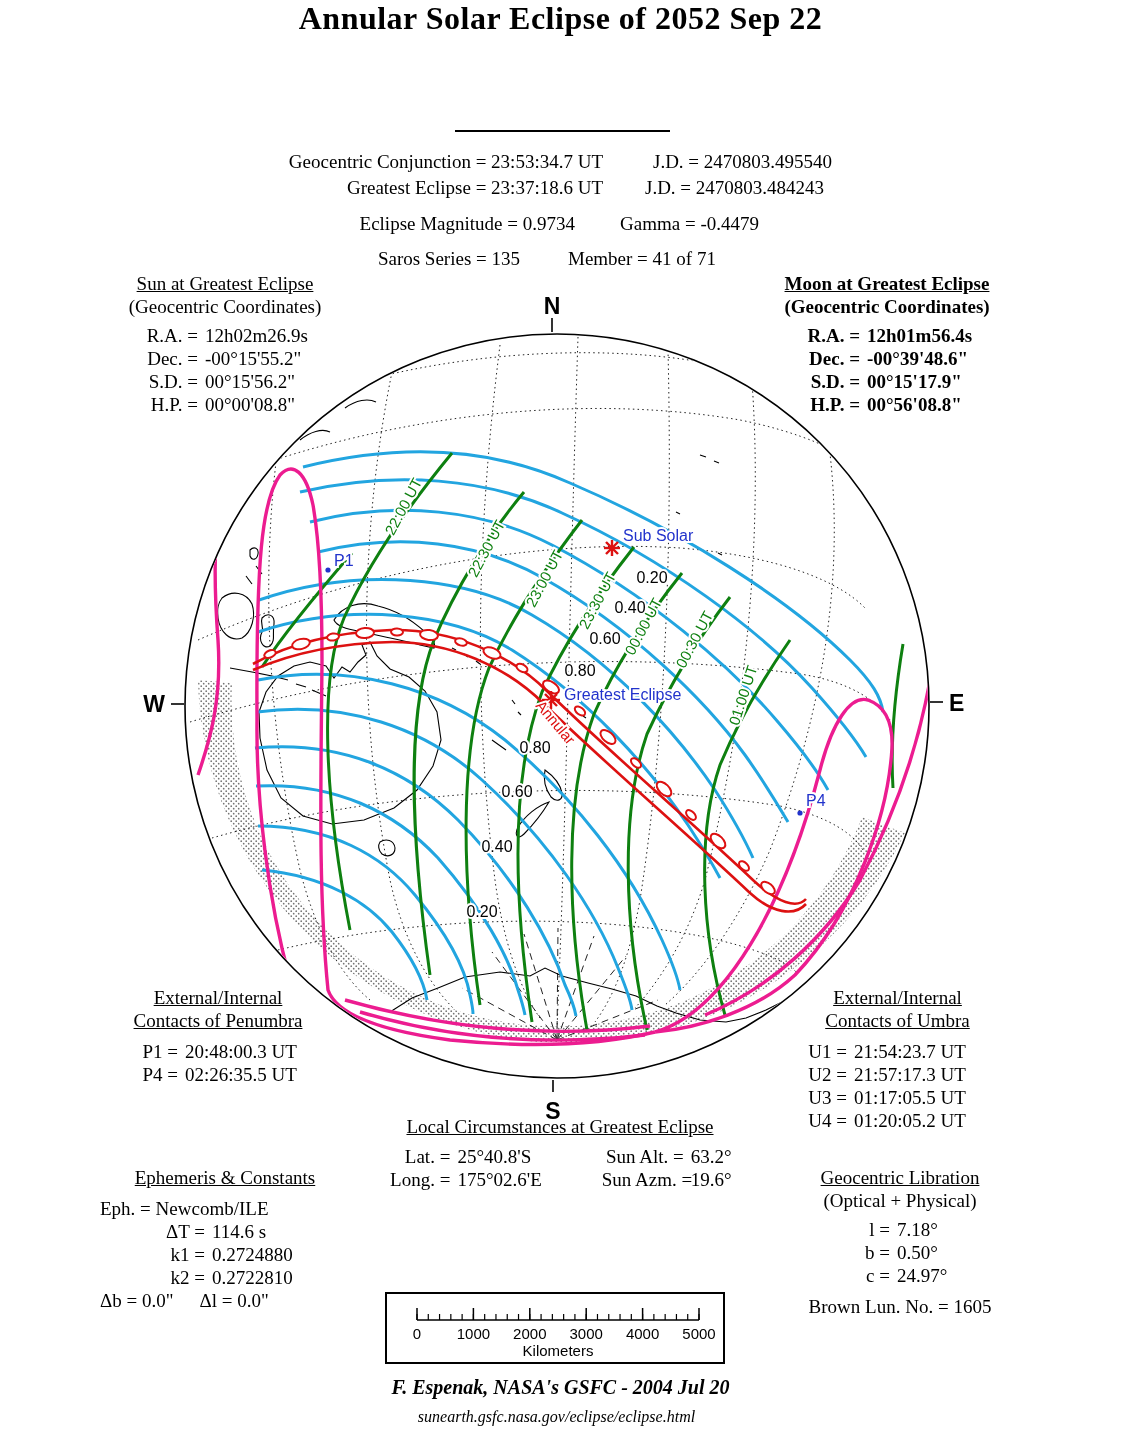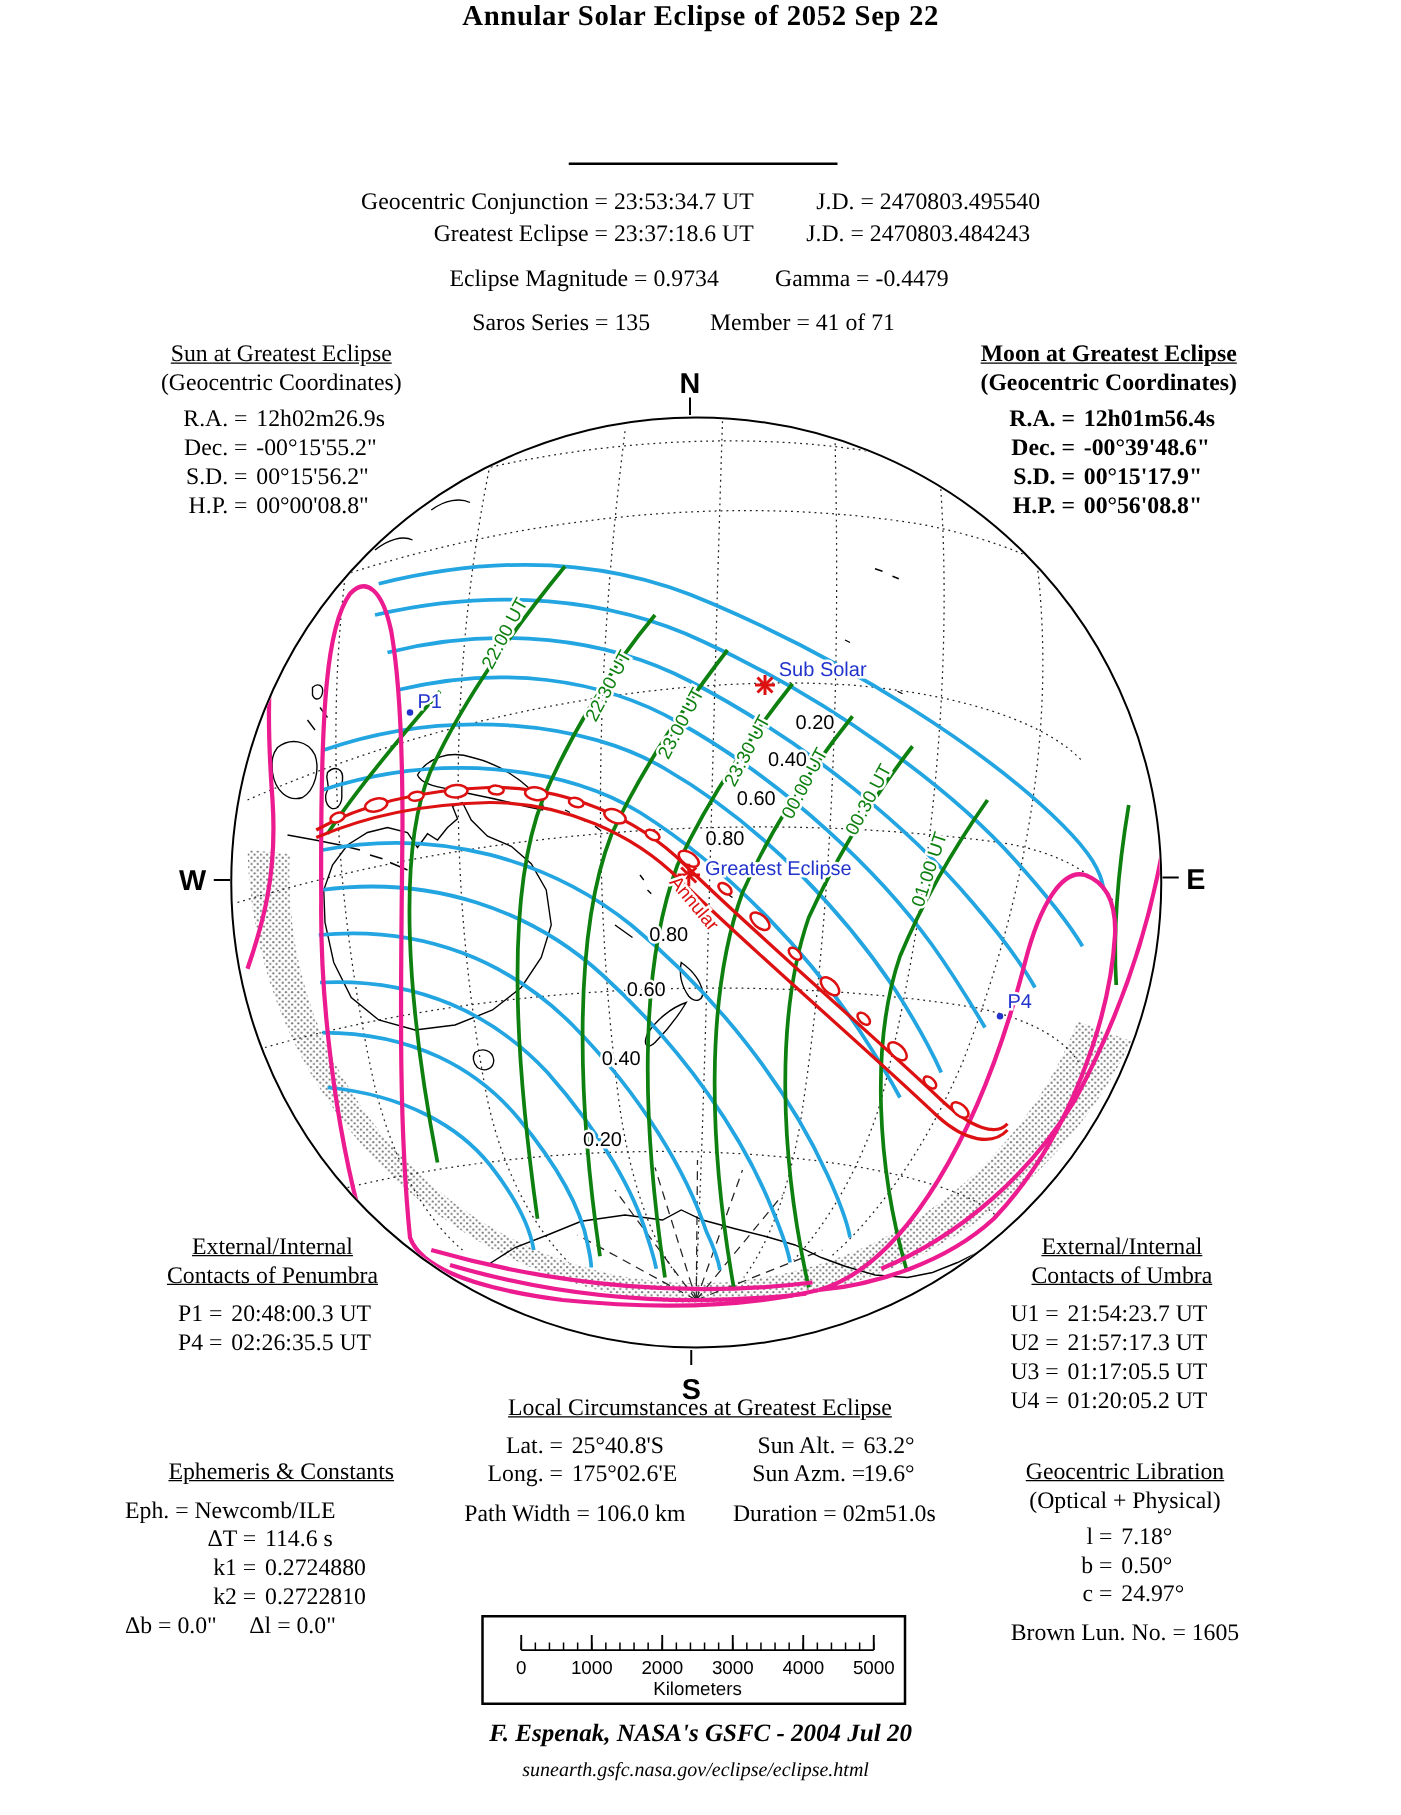--- a/index.html
+++ b/index.html
@@ -6,21 +6,21 @@
   body{width:1121px;height:1452px;background:#fff;position:relative;
        font-family:"Liberation Serif",serif;color:#000;}
   .abs{position:absolute;}
   .ctr{text-align:center;}
   .u{text-decoration:underline;}
   .hdr{font-size:19px;white-space:pre;}
   .blk{font-size:19px;line-height:23px;}
   .kv{display:grid;column-gap:7px;}
   .kv .k{text-align:right;white-space:pre;}
   .kv .v{text-align:left;white-space:pre;}
-  .title{font-size:23px;font-weight:bold;letter-spacing:.5px;}
+  .title{font-size:32px;font-weight:bold;letter-spacing:.5px;}
   .it{font-style:italic;}
   svg text{font-family:"Liberation Sans",sans-serif;}
   .halo{paint-order:stroke;stroke:#fff;stroke-width:4px;}
   #globe{pointer-events:none;}
 </style>
 </head>
 <body>
 
 <div class="abs ctr title" style="left:0;top:82;width:1121px;">Annular Solar Eclipse of  2052 Sep 22</div>
 <div class="abs" style="left:455px;top:130px;width:215px;height:2px;background:#000;"></div>
@@ -283,24 +283,20 @@
       <span class="k">Long. =</span>
         <span class="v">175°02.6'E</span>
     </div>
     <div class="kv" style="grid-template-columns:82px 1fr;">
       <span class="k">Sun Alt. =</span>
         <span class="v">63.2°</span>
       <span class="k">Sun Azm. =</span>
         <span class="v">19.6°</span>
     </div>
   </div>
-  <div style="display:flex;justify-content:center;gap:38px;margin-top:9px;">
-    <div><span>Path Width =</span> <span>106.0 km</span></div>
-    <div><span>Duration =</span> <span>02m51.0s</span></div>
-  </div>
 </div>
 
 <div class="abs blk" style="left:100px;top:1166px;width:250px;">
   <div class="ctr"><span class="u">Ephemeris &amp; Constants</span></div>
   <div style="margin-top:8px;"><span>Eph. =</span> <span>Newcomb/ILE</span></div>
   <div class="kv" style="grid-template-columns:105px 1fr;">
     <span class="k">ΔT =</span>
       <span class="v">114.6 s</span>
     <span class="k">k1 =</span>
       <span class="v">0.2724880</span>

